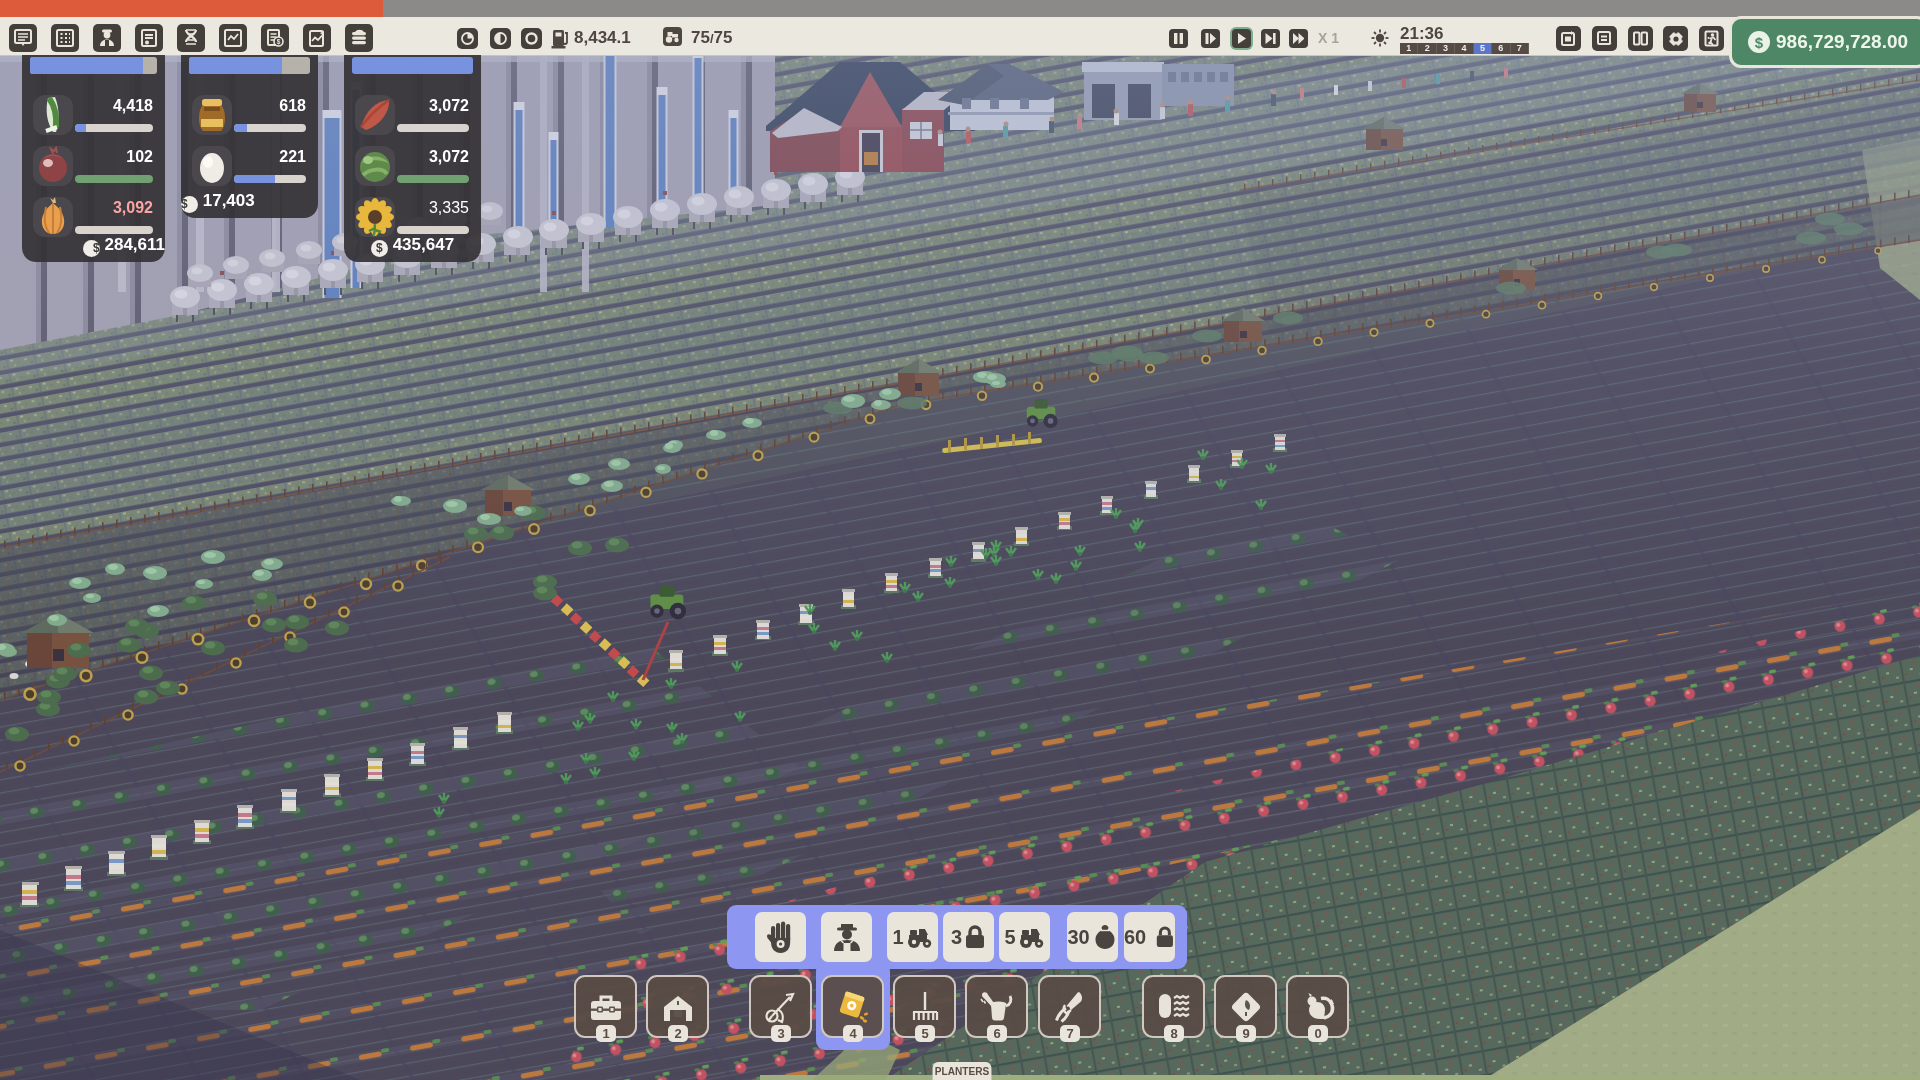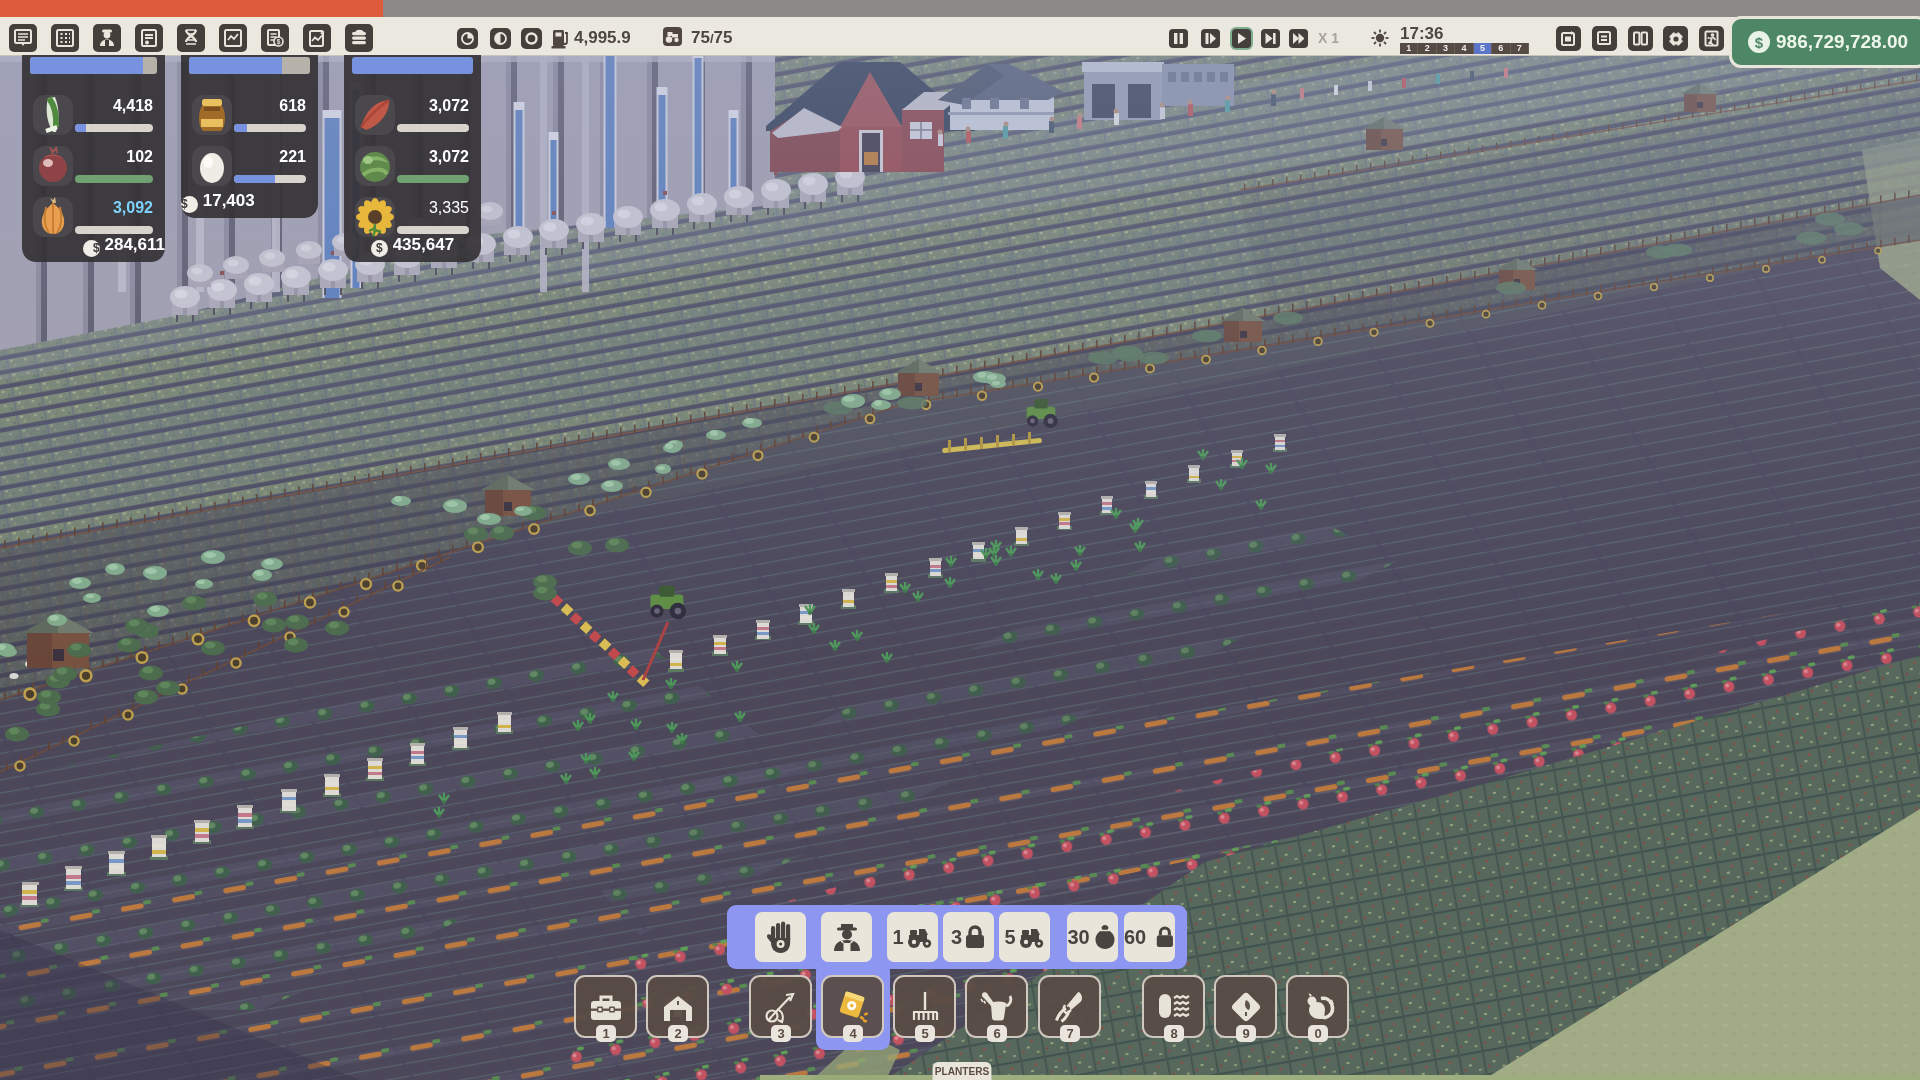--- a/index.html
+++ b/index.html
@@ -1393,21 +1393,21 @@
     <svg width="15" height="15" viewBox="0 0 15 15">
       <circle cx="7.5" cy="7.5" r="5" fill="none" stroke="#eae6dc" stroke-width="2.4"></circle>
     </svg>
   </div>
 <div class="abs" style="left:551px;top:27px"><svg width="20" height="22" viewBox="0 0 20 22">
       <rect x="2" y="3" width="11" height="16" rx="1.5" fill="#4f4641"></rect>
       <rect x="4.5" y="5.5" width="6" height="4" fill="#eae6dc"></rect>
       <path d="M14 6h2v9a2 2 0 0 1-4 0" stroke="#4f4641" stroke-width="1.8" fill="none"></path>
       <rect x="0.5" y="19" width="14" height="2.5" fill="#4f4641"></rect>
     </svg></div>
-<div class="abs ctext" style="left:574px;top:28px;font-size:17px;">4,995.9</div>
+<div class="abs ctext" style="left:574px;top:28px;font-size:17px;">8,434.1</div>
 <div class="abs" style="left:663px;top:27px;width:19px;height:19px;background:#4f4641;border-radius:4px;display:flex;align-items:center;justify-content:center">
     <svg width="15" height="13" viewBox="0 0 15 13">
       <circle cx="4" cy="9.5" r="3.2" fill="#eae6dc"></circle>
       <circle cx="11.5" cy="10" r="2.2" fill="#eae6dc"></circle>
       <rect x="2.5" y="2" width="5" height="4" fill="#eae6dc"></rect>
       <rect x="7" y="4" width="6" height="3.5" fill="#eae6dc"></rect>
     </svg>
   </div>
 <div class="abs ctext" style="left:691px;top:28px;font-size:17px;">75<span style="font-size:13px">/</span>75</div>
 <div class="abs" style="left:1169px;top:29px;width:19px;height:19px;background:#453f3c;border-radius:4px;display:flex;align-items:center;justify-content:center">
@@ -1446,21 +1446,21 @@
         <line x1="9" y1="0.5" x2="9" y2="3.5"></line>
         <line x1="9" y1="14.5" x2="9" y2="17.5"></line>
         <line x1="0.5" y1="9" x2="3.5" y2="9"></line>
         <line x1="14.5" y1="9" x2="17.5" y2="9"></line>
         <line x1="3" y1="3" x2="5" y2="5"></line>
         <line x1="13" y1="13" x2="15" y2="15"></line>
         <line x1="13" y1="5" x2="15" y2="3"></line>
         <line x1="3" y1="15" x2="5" y2="13"></line>
       </g>
     </svg></div>
-<div class="abs ctext" style="left:1400px;top:24px;font-size:17px;">17:36</div>
+<div class="abs ctext" style="left:1400px;top:24px;font-size:17px;">21:36</div>
 <div class="abs" style="left:1400px;top:43px;width:129px;height:11px;background:#564a44;display:flex;color:#eee;font-size:9px;font-weight:bold;line-height:11px">
     <div style="width:18.3px;text-align:center;border-right:1px solid #6a5f58">1</div>
     <div style="width:18.3px;text-align:center;border-right:1px solid #6a5f58">2</div>
     <div style="width:18.3px;text-align:center;border-right:1px solid #6a5f58">3</div>
     <div style="width:18.3px;text-align:center;border-right:1px solid #6a5f58">4</div>
     <div style="width:18.3px;text-align:center;background:#5b76c8;border-right:1px solid #6a5f58">5</div>
     <div style="width:18.3px;text-align:center;border-right:1px solid #6a5f58">6</div>
     <div style="width:18.3px;text-align:center;border-right:1px solid #6a5f58">7</div>
   </div>
 <div class="abs" style="left:1556px;top:26px;width:25px;height:25px;background:#453f3c;border-radius:5px;display:flex;align-items:center;justify-content:center">
@@ -1540,21 +1540,21 @@
     <div style="position:absolute;left:53px;top:120px;width:78px;height:8px;background:#d8d4cd;border-radius:4px;overflow:hidden">
       <div style="width:78px;height:100%;background:#71a172"></div>
     </div>
     <div style="position:absolute;left:11px;top:142px;width:40px;height:40px;background:#4a484c;border-radius:12px;display:flex;align-items:center;justify-content:center">
       <svg width="40" height="40" viewBox="0 0 40 40">
         <path d="M20 6 C29 13 32 20 31 27 C30 33 26 37 20 37 C14 37 10 33 9 27 C8 20 11 13 20 6z" fill="#e8a050"></path>
         <path d="M20 6 L20 37 M13 10 C11 19 11 29 16 36 M27 10 C29 19 29 29 24 36" stroke="#c87e34" stroke-width="2" fill="none"></path>
         <path d="M20 6 l-3 -5 3 2 2 -3 1 6z" fill="#d8b880"></path>
       </svg>
     </div>
-    <div style="position:absolute;left:53px;top:144px;width:78px;text-align:right;color:#7dd3fc;font-weight:bold;font-size:16px">3,092</div>
+    <div style="position:absolute;left:53px;top:144px;width:78px;text-align:right;color:#fca5a5;font-weight:bold;font-size:16px">3,092</div>
     <div style="position:absolute;left:53px;top:171px;width:78px;height:8px;background:#d8d4cd;border-radius:4px;overflow:hidden">
       <div style="width:0px;height:100%;background:#7793e0"></div>
     </div>
     <div style="position:absolute;left:0;top:180px;width:100%;text-align:right;color:#fff;font-weight:bold;font-size:17px"><span style="display:inline-block;width:17px;height:17px;background:#f0ede6;color:#3a383a;border-radius:9px;font-size:12px;line-height:17px;vertical-align:-2px">$</span> 284,611</div>
   </div>
 <div class="abs" style="left:181px;top:55px;width:137px;height:163px;background:rgba(52,50,53,0.92);border-radius:0 0 14px 14px">
     <div style="position:absolute;left:8px;top:2px;width:121px;height:17px;background:#b6b2aa;border-radius:3px;overflow:hidden">
       <div style="width:77%;height:100%;background:#7793e0"></div>
     </div>
     <div style="position:absolute;left:11px;top:40px;width:40px;height:40px;background:#4a484c;border-radius:12px;display:flex;align-items:center;justify-content:center">

